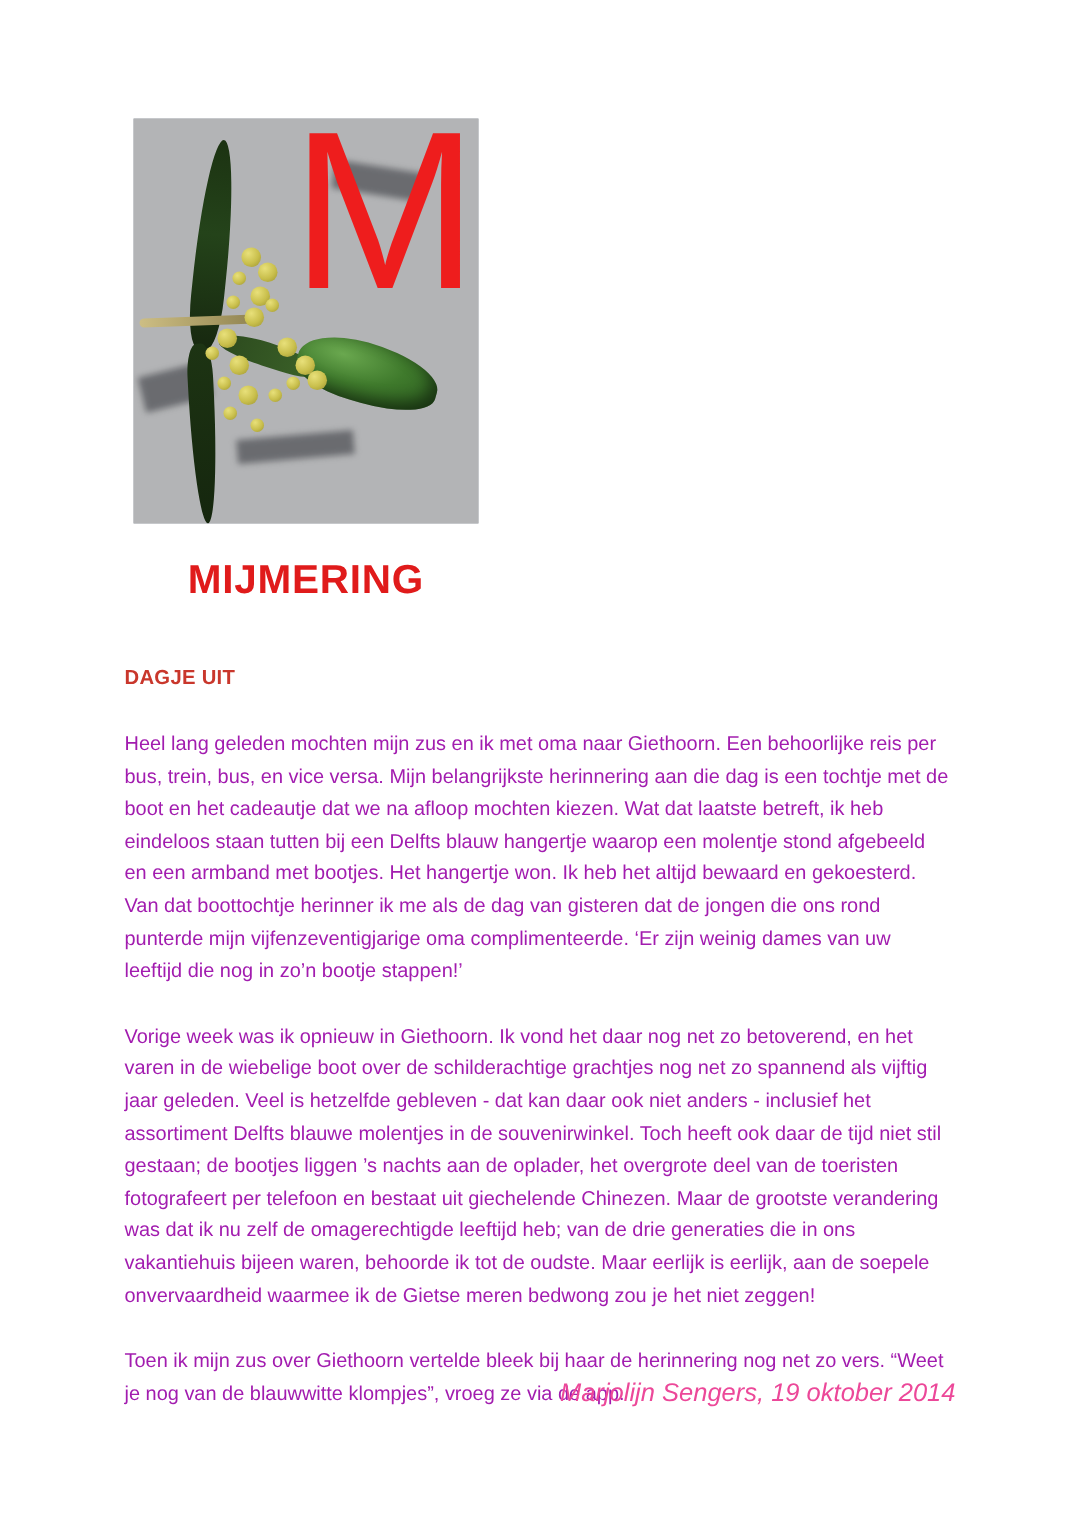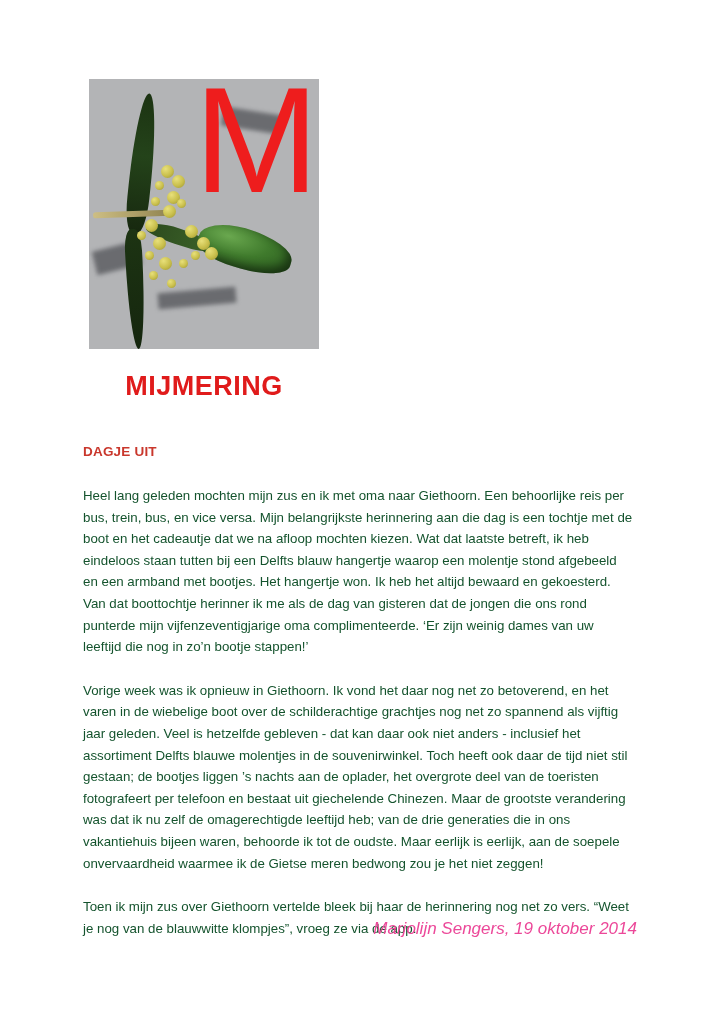--- a/index.html
+++ b/index.html
@@ -155,21 +155,21 @@
   .article-title {
     color: #c9372c;
     font-weight: bold;
     font-size: 13.5px;
     letter-spacing: 0.2px;
     margin: 0 0 26px 0;
   }
   .para {
     font-size: 13.3px;
     line-height: 21.6px;
-    color: #14532d;
+    color: #a21caf;
     margin: 0 0 22px 0;
   }
   .para:last-of-type { margin-bottom: 0; }
 
   .signature {
     position: absolute;
     left: 87px;
     top: 919px;
     width: 550px;
     text-align: right;

